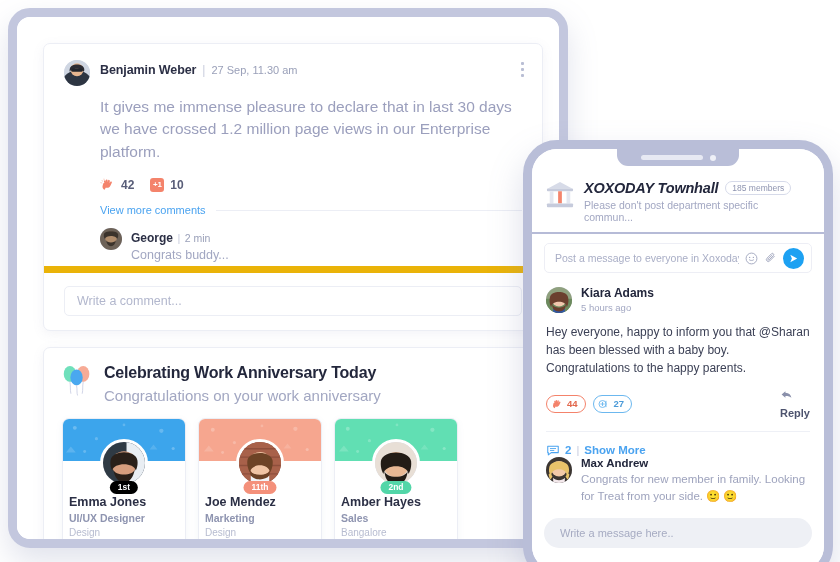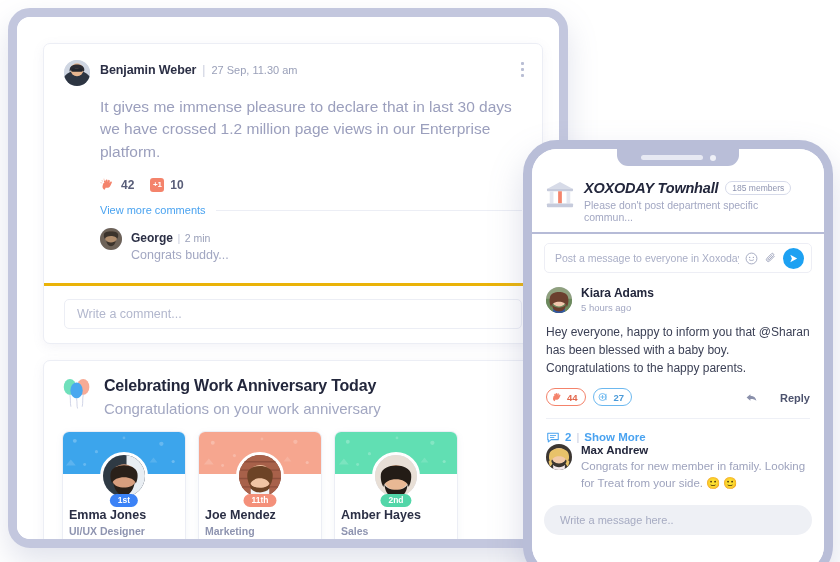--- a/index.html
+++ b/index.html
@@ -73,22 +73,22 @@
 
   .comment { margin: 12px 0 0 36px; display:flex; gap:9px; }
   .c-av { width:22px;height:22px;border-radius:50%;overflow:hidden;flex:0 0 22px;background:#cfd3e4;}
   .c-av svg{display:block;width:100%;height:100%;}
   .c-name { font-size:12px; font-weight:700; color:#2b2f45; }
   .c-sep { color:#c9cddd; font-size:11px; }
   .c-time { font-size:10.5px; color:#9aa0b9; }
   .c-text { font-size:12.5px; color:#a2a7c2; margin-top:2px; }
 
   .comment-box {
-    margin: 21px -20px 0 -20px;
-    border-top: 3px solid #eab308;
+    margin: 4px -20px 0 -20px;
+    border-top: 7px solid #eab308;
     padding: 13px 20px 14px 20px;
   }
   .comment-input {
     width: 100%; height: 30px;
     border: 1px solid #eceef5; border-radius: 5px;
     background:#fff; padding: 0 12px;
     font-family:inherit; font-size: 12.5px; color:#a2a7c2;
     outline:none;
   }
   .comment-input::placeholder { color:#b2b7cd; }
@@ -180,21 +180,21 @@
 
   .pill-row { display:flex; align-items:center; margin-top: 11px; gap: 7px;}
   .pill {
     display:flex;align-items:center;gap:4px;
     border-radius:11px; padding: 2px 7px 2px 4px; font-size:9.5px; font-weight:700;
     cursor:pointer;
   }
   .pill.orange { border:1px solid #f4836b; color:#e2674c; }
   .pill.blue { border:1px solid #6cb8ef; color:#4a9ad8; }
   .pill svg { width:12px;height:12px;display:block;}
-  .reply { margin-left:auto; display:flex; align-items:flex-end; gap:22px; cursor:pointer;}
+  .reply { margin-left:auto; display:flex; align-items:flex-start; gap:6px; cursor:pointer;flex-direction:column;}
   .reply span { font-size: 11px; font-weight:700; color:#4d536e; }
   .reply svg { width:13px;height:13px;display:block;}
 
   .ph-divider { height:1px; background:#eef0f6; margin: 12px 0 0 0; }
 
   .showmore-row { display:flex; align-items:center; gap:5px; margin-top: 11px; }
   .showmore-row .cnt { font-size: 11.5px; font-weight:700; color:#4aa3f0; }
   .showmore-row .bar { color:#c6cade; font-size:11px; }
   .showmore-row .lnk { font-size: 11.5px; font-weight:700; color:#4aa3f0; cursor:pointer;}
 
@@ -318,21 +318,21 @@
               </svg>
               <div class="p-photo">
                 <svg viewBox="0 0 50 50" xmlns="http://www.w3.org/2000/svg">
                   <rect width="50" height="50" fill="#2f3a44"></rect>
                   <rect x="28" y="0" width="22" height="50" fill="#e9eef3"></rect>
                   <circle cx="25" cy="26" r="15" fill="#d79e7e"></circle>
                   <path d="M9 22c2-13 30-13 32 0 1 7-2 12-2 12-2-10-26-10-28 0 0 0-3-5-2-12z" fill="#2a2019"></path>
                   <path d="M12 32c2 10 6 16 13 16s11-6 13-16c-2 9-24 9-26 0z" fill="#2a2019"></path>
                 </svg>
               </div>
-              <div class="p-badge" style="background:#3b82f6">1st</div>
+              <div class="p-badge" style="background:#000000">1st</div>
             </div>
             <div class="p-info">
               <div class="p-pname">Emma Jones</div>
               <div class="p-role">UI/UX Designer</div>
               <div class="p-dept">Design</div>
             </div>
 
           </div>
 
           <div class="person">

